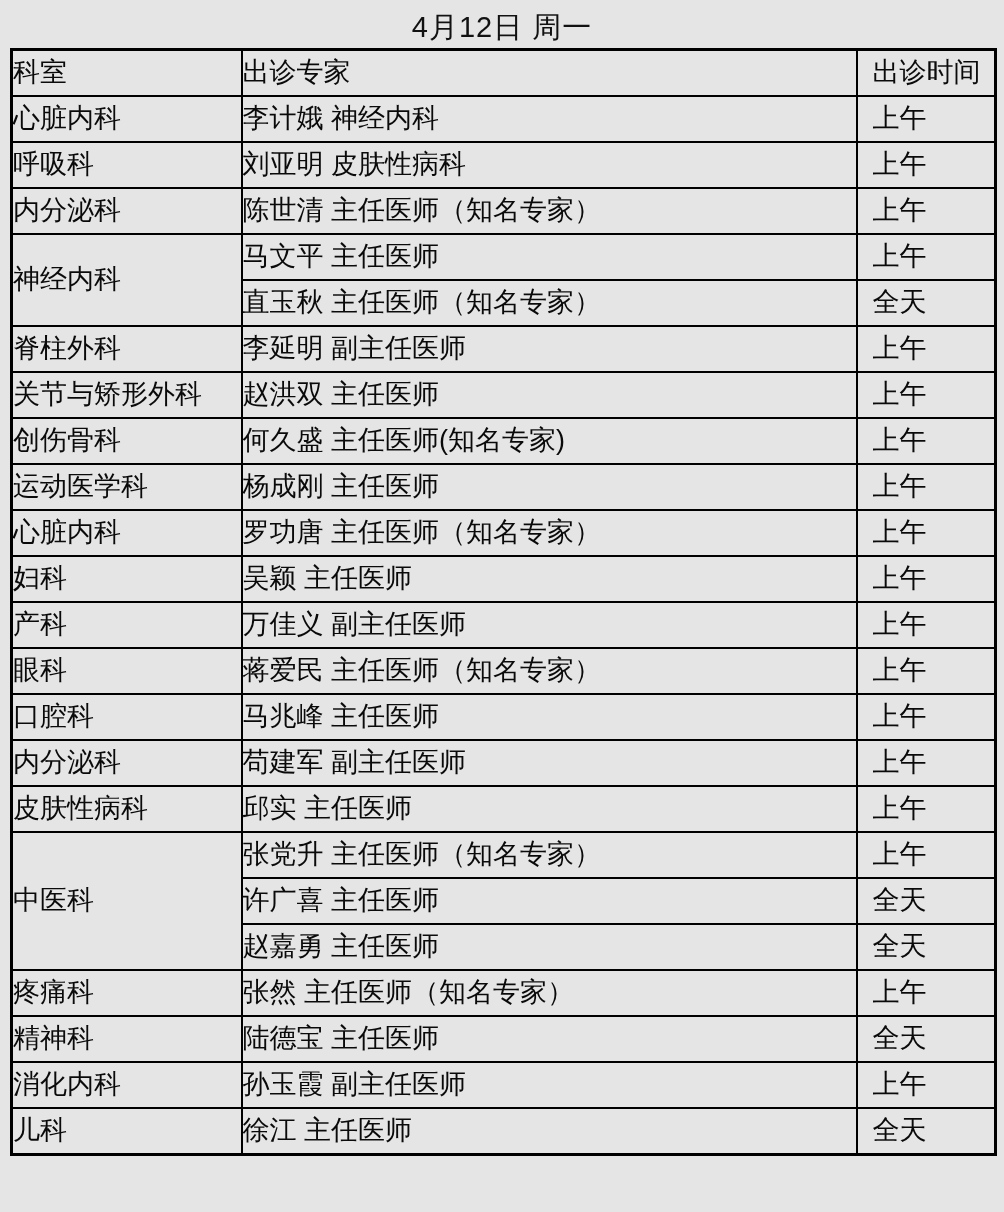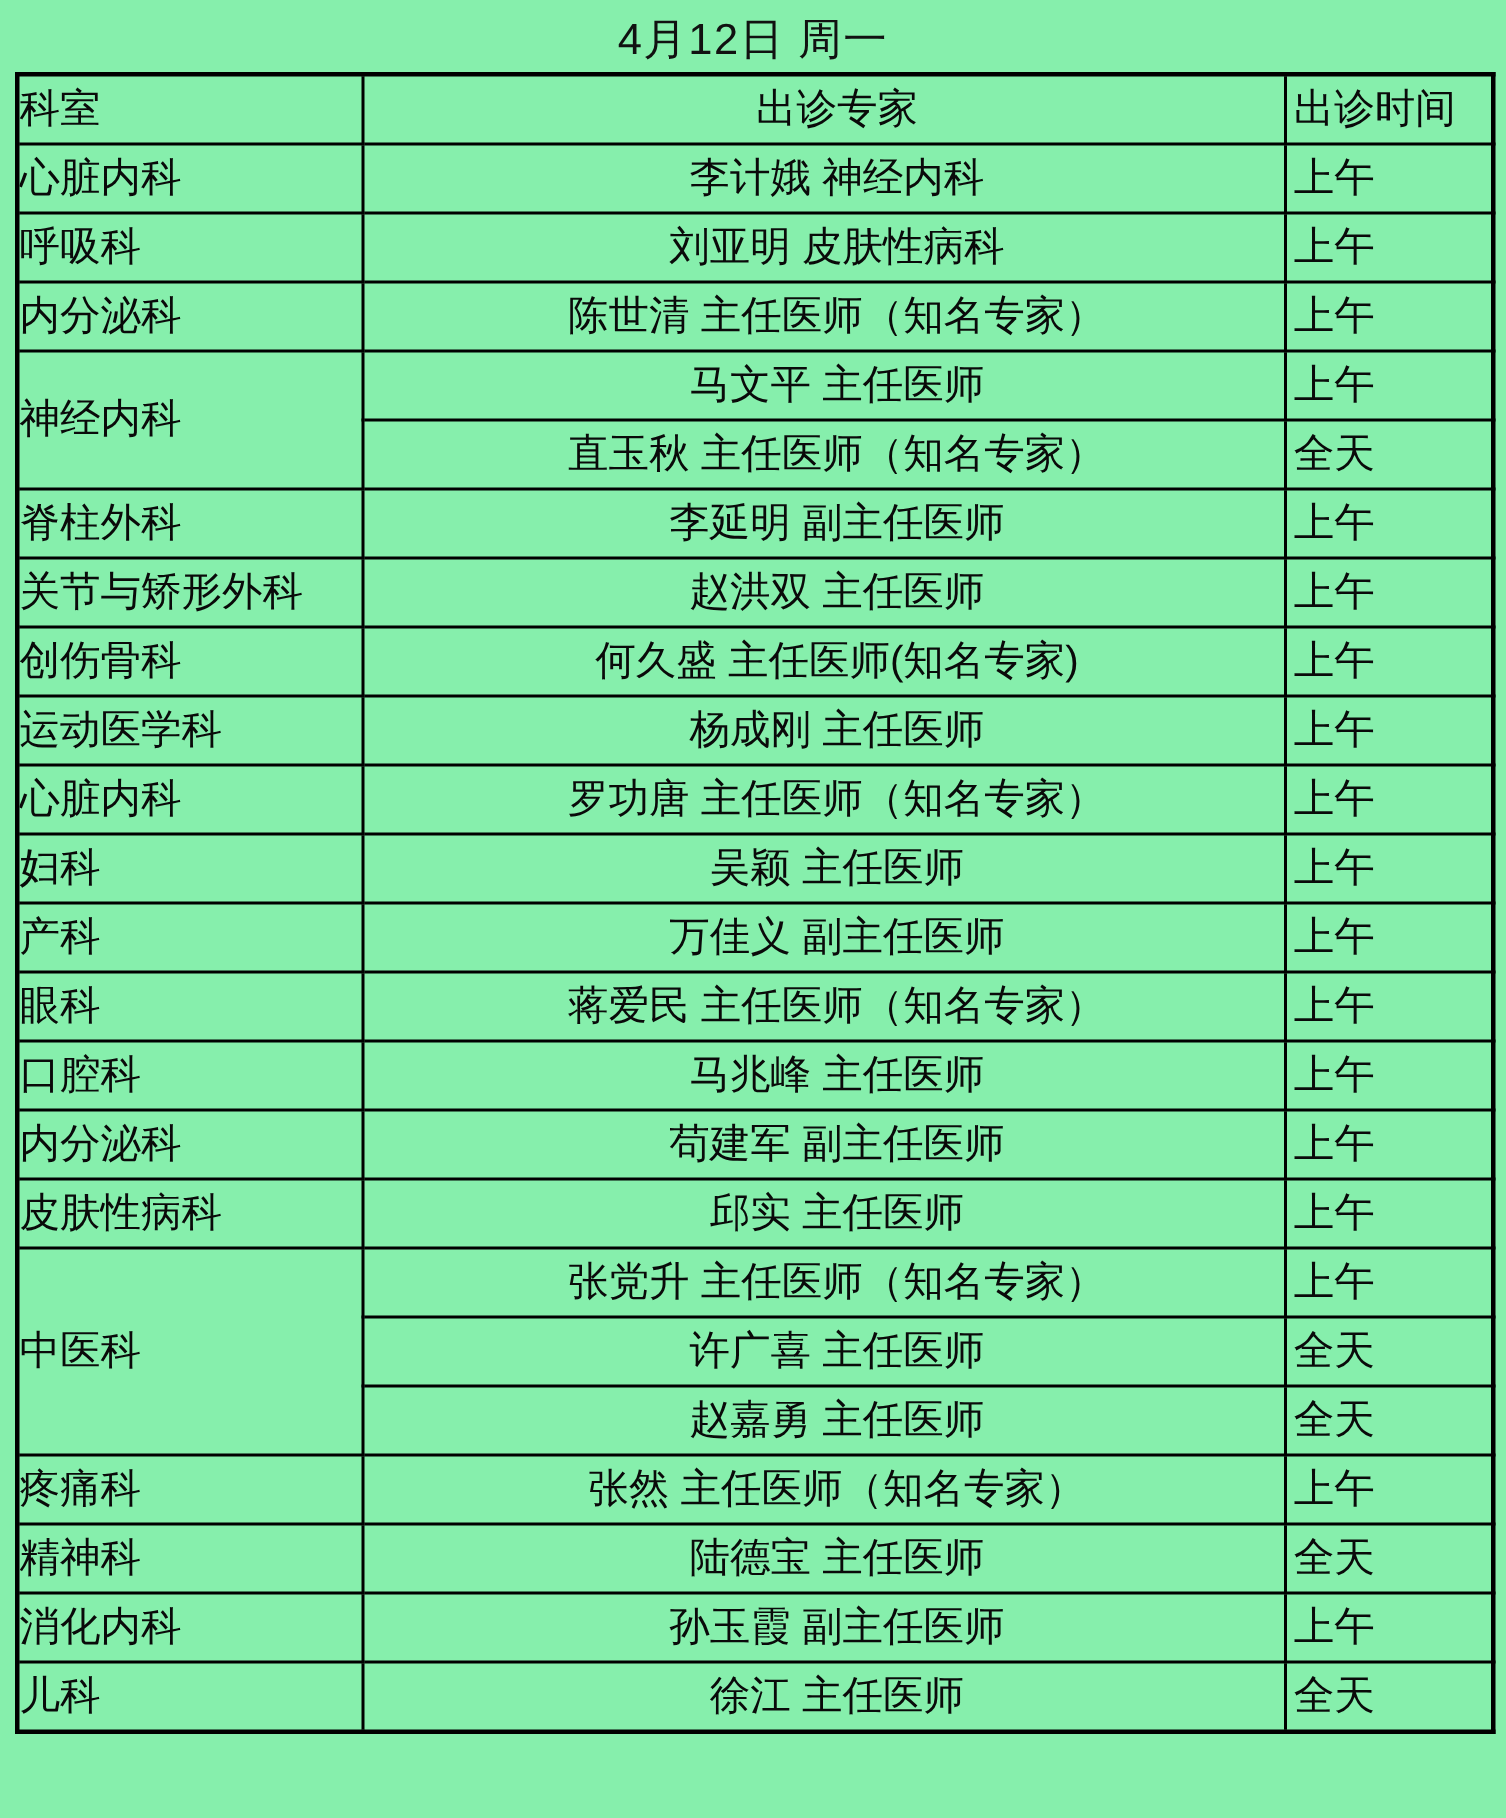--- a/index.html
+++ b/index.html
@@ -5,21 +5,21 @@
   html, body {
     margin: 0;
     padding: 0;
     background: #fdfdfd;
     font-family: "Liberation Sans", "DejaVu Sans", sans-serif;
     color: #000000;
   }
   .page {
     width: 1004px;
     height: 1212px;
-    background: #86efac;
+    background: #e5e5e5;
     box-sizing: border-box;
     overflow: hidden;
   }
   .title {
     text-align: center;
     font-size: 29px;
     letter-spacing: 1px;
     padding-top: 10px;
     height: 38px;
     line-height: 34px;
@@ -47,28 +47,28 @@
     white-space: nowrap;
     color: #0a0a0a;
   }
   table.schedule th.dept,
   table.schedule td.dept {
     text-align: left;
     vertical-align: middle;
   }
   table.schedule th.doctor,
   table.schedule td.doctor {
-    text-align: center;
-    padding-left: 18px;
+    text-align: left;
+    padding-left: 0;
     vertical-align: middle;
   }
   table.schedule th.time,
   table.schedule td.time {
     text-align: left;
-    padding-left: 5px;
+    padding-left: 15px;
     vertical-align: middle;
   }
 </style>
 </head>
 <body>
 
 <div class="page">
   <div class="title">4月12日  周一</div>
 
   <table class="schedule">

